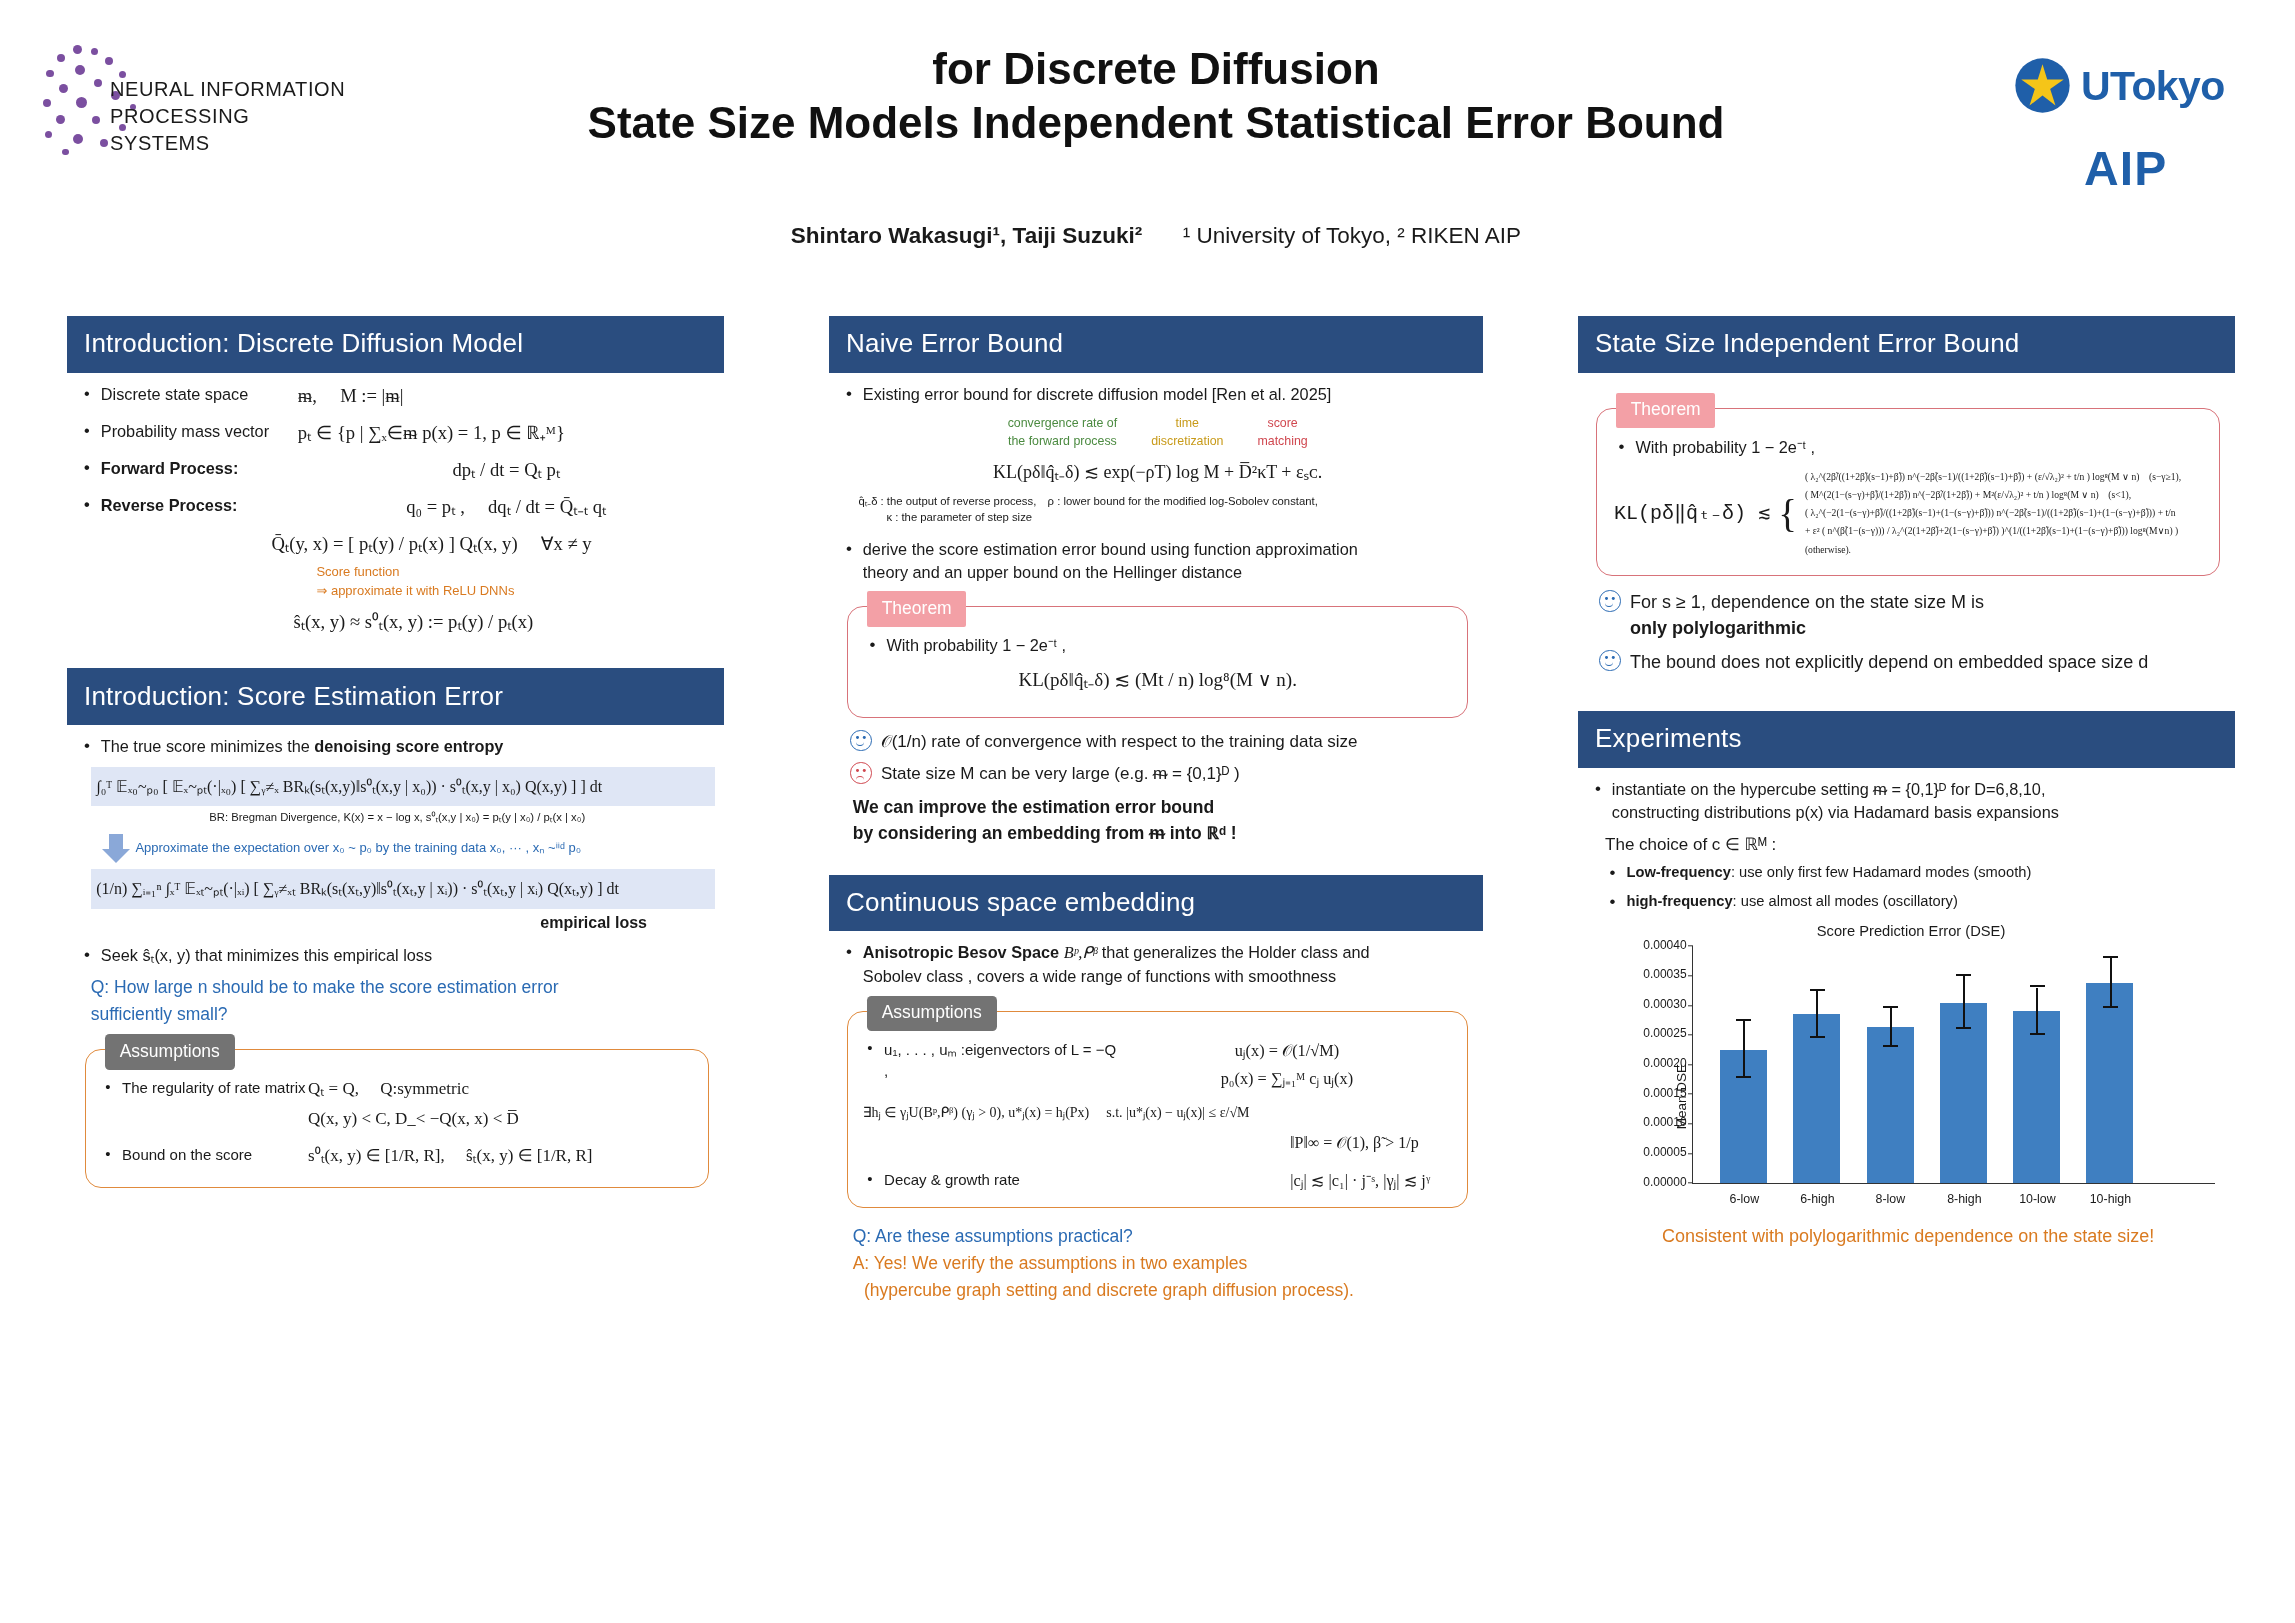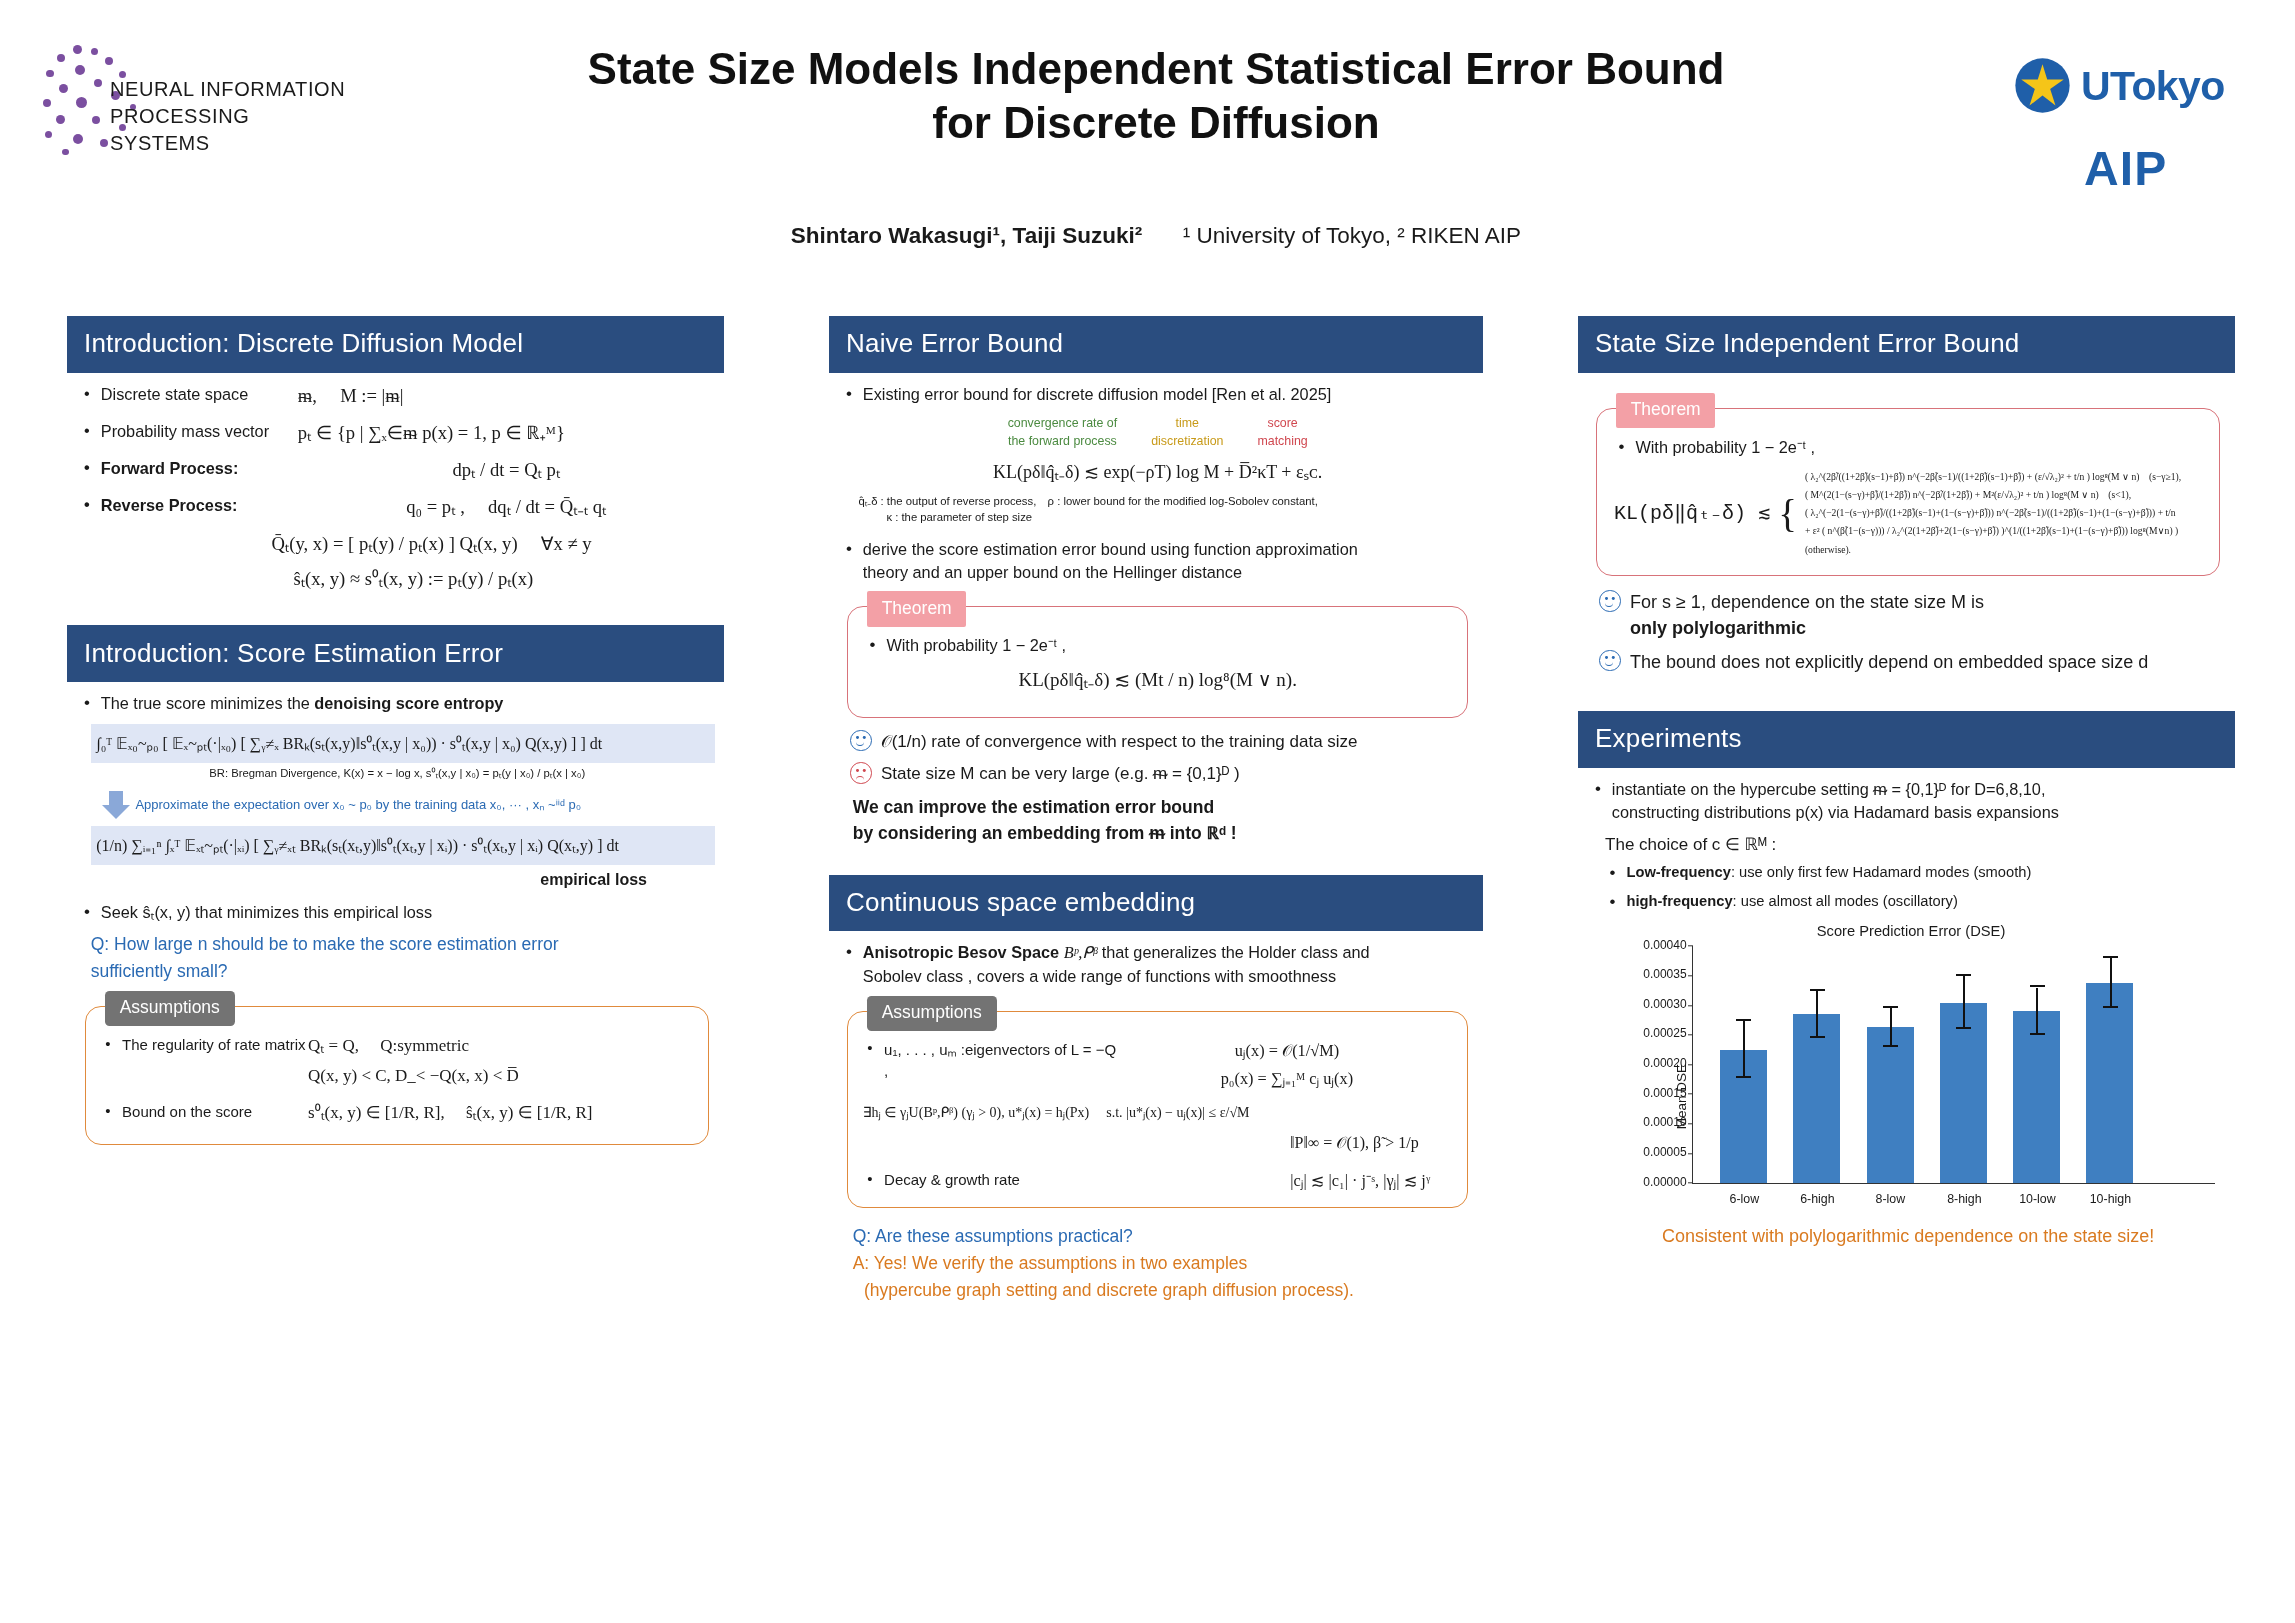--- a/index.html
+++ b/index.html
@@ -330,22 +330,22 @@
         <div class="dot" style="left:60px;top:94px;width:8px;height:8px;"></div>
         <div class="dot" style="left:22.5px;top:104px;width:6.8px;height:6.8px;"></div>
       </div>
       <div class="text">
         <div>NEURAL INFORMATION</div>
         <div>PROCESSING SYSTEMS</div>
       </div>
     </div>
 
     <div class="title">
+      <div>for Discrete Diffusion</div>
       <div>State Size Models Independent Statistical Error Bound</div>
-      <div>for Discrete Diffusion</div>
     </div>
 
     <div class="authors">
       <span class="names">Shintaro Wakasugi¹, Taiji Suzuki²</span>
       <span style="display:inline-block;width:28px;"></span>
       <span class="affil">¹ University of Tokyo, ² RIKEN AIP</span>
     </div>
 
     <div class="utokyo">
       <svg class="mark" viewBox="0 0 100 100">
@@ -384,20 +384,24 @@
 
         <div class="frow">
           <div class="lab bold">Reverse Process:</div>
           <div class="fx center">q₀ = pₜ ,  dqₜ / dt = Q̄ₜ₋ₜ qₜ</div>
         </div>
 
         <div style="margin-left:192px; font-family:'Liberation Serif',serif; font-size:18.6px;">
           <span>Q̄ₜ(y, x) = [ pₜ(y) / pₜ(x) ] Qₜ(x, y)  ∀x ≠ y</span>
         </div>
 
+        <div style="margin-left:237px; margin-top:5.6px;">
+          <div class="orange-text small">Score function</div>
+          <div class="orange-text small">⇒ approximate it with ReLU DNNs</div>
+        </div>
 
         <div style="margin-left:214px; margin-top:8px; font-family:'Liberation Serif',serif; font-size:18.6px;">
           <span>ŝₜ(x, y) ≈ s⁰ₜ(x, y) := pₜ(y) / pₜ(x)</span>
         </div>
       </div>
     </div>
 
     <div class="block" style="margin-top:28px;">
       <div class="section-header">Introduction: Score Estimation Error</div>
       <div class="body">

